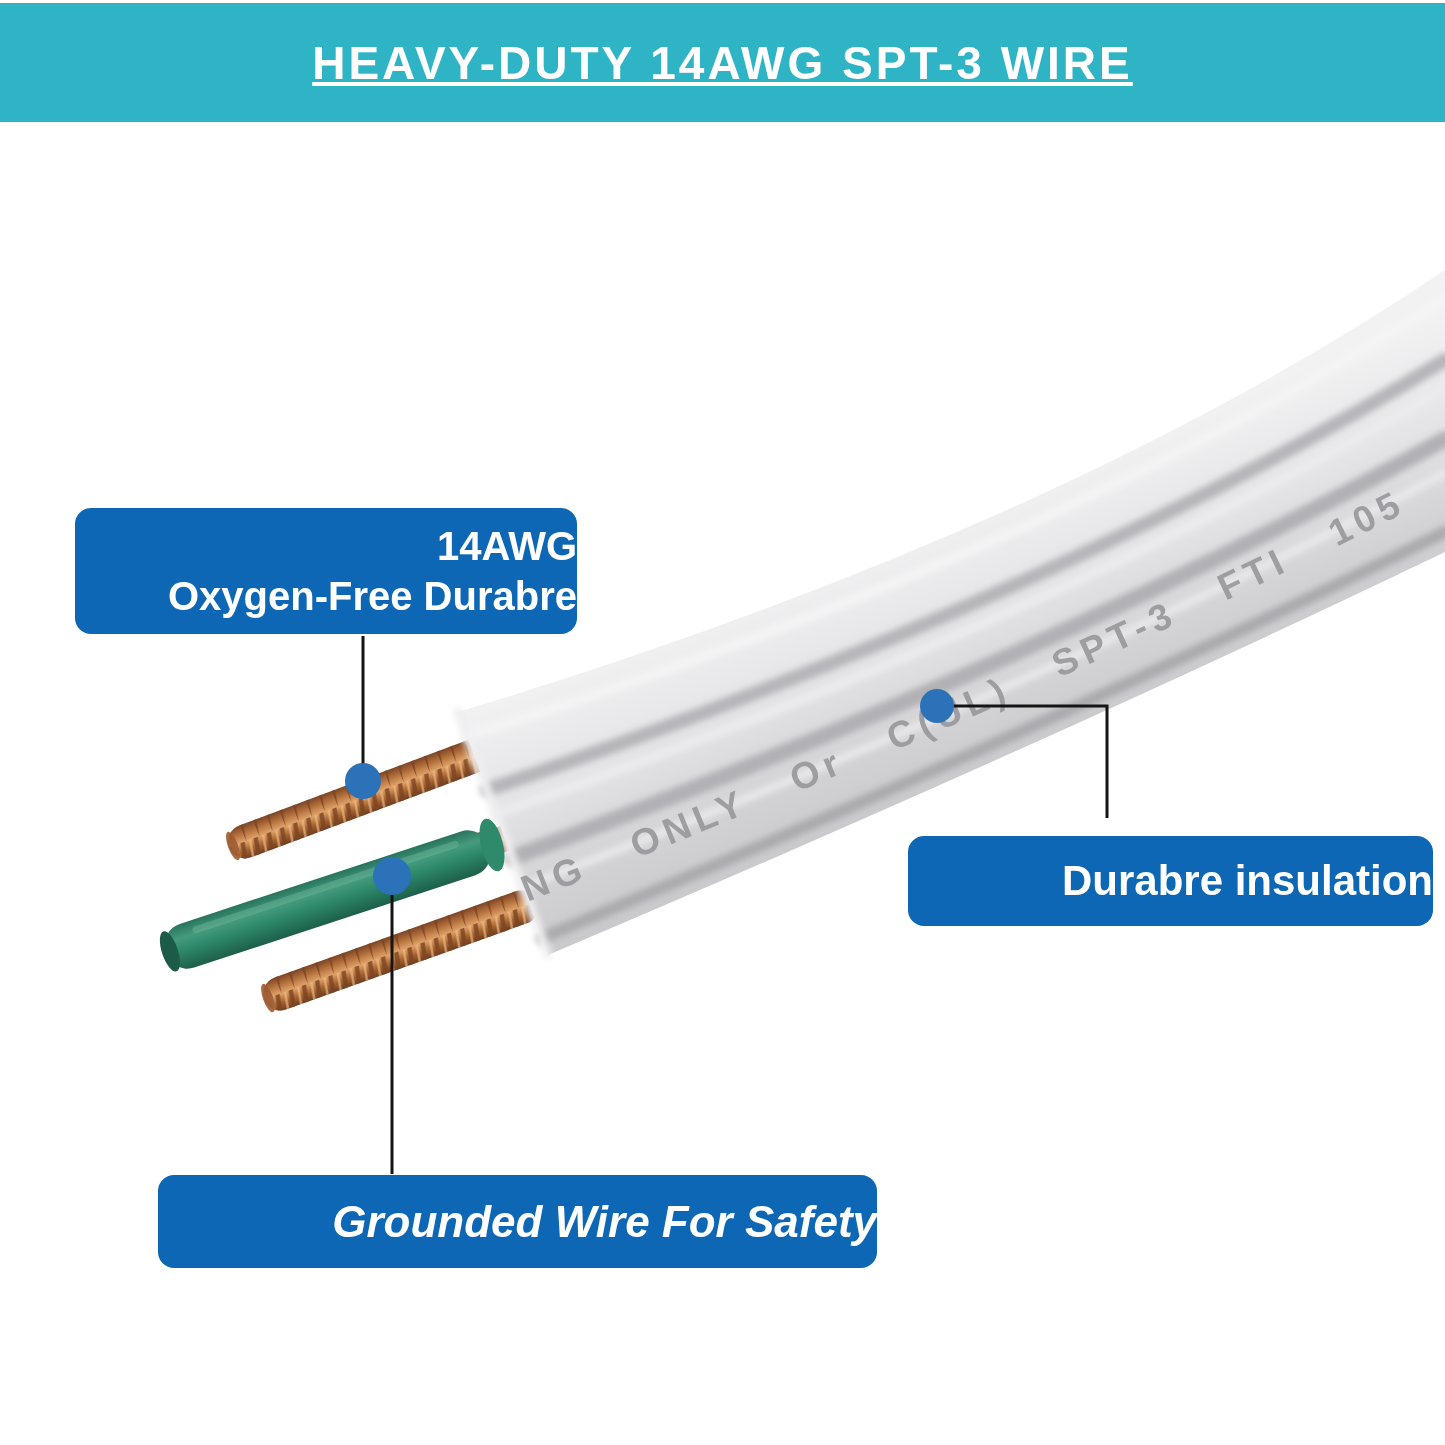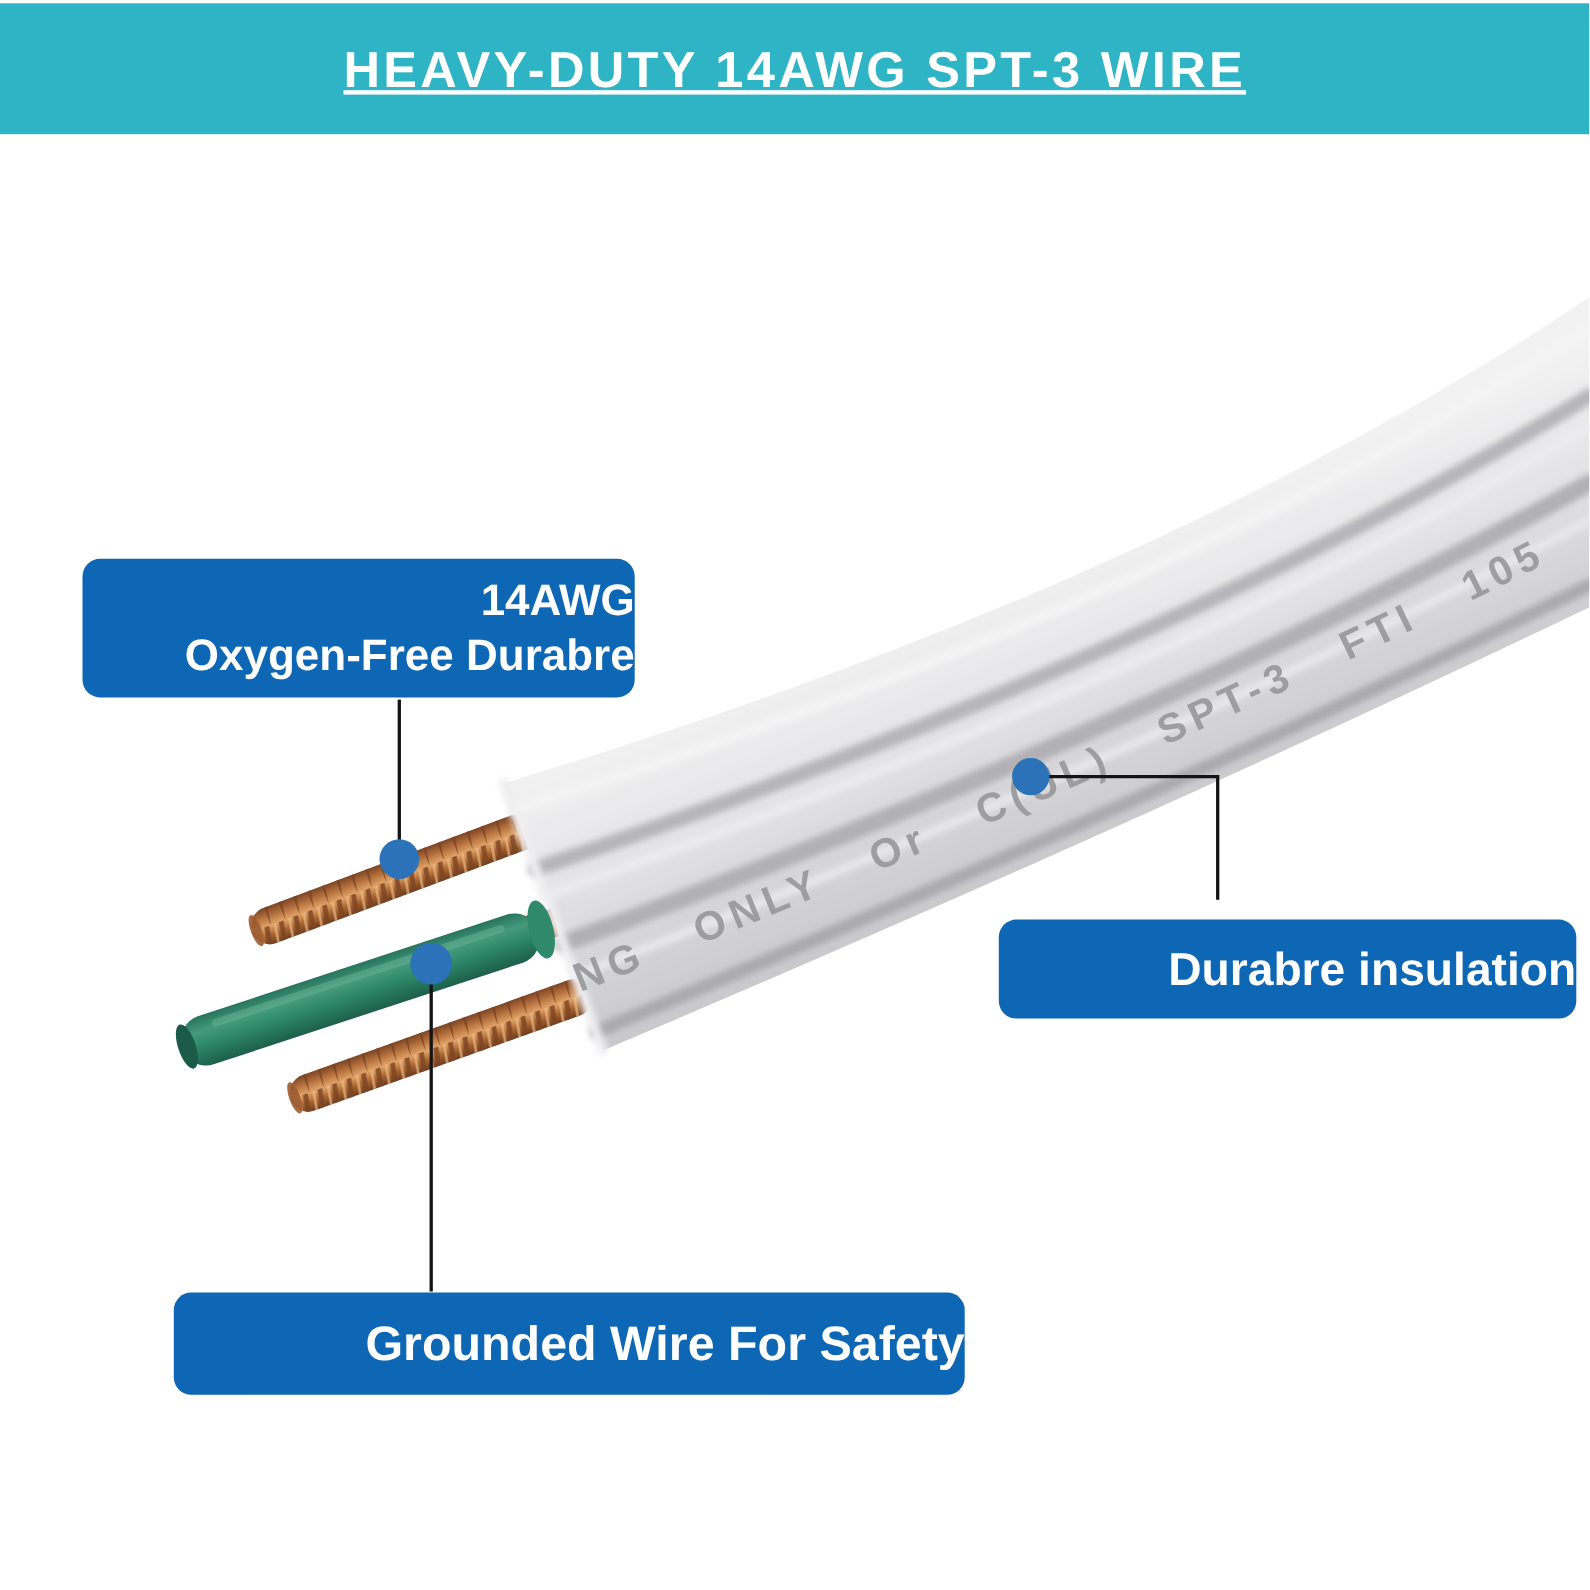--- a/index.html
+++ b/index.html
@@ -119,17 +119,17 @@
 
   <div class="callout" id="callout-copper" style="background: rgb(13, 103, 180);">
     <div>14AWG</div>
     <div>Oxygen-Free Durabre</div>
   </div>
 
   <div class="callout" id="callout-insulation" style="background: rgb(13, 103, 180);">
     <div>Durabre insulation</div>
   </div>
 
-  <div class="callout" id="callout-ground" style="background: rgb(13, 103, 180);">
+  <div class="callout" id="callout-ground" style="background: rgb(13, 103, 180); font-style: italic;">
     <div>Grounded Wire For Safety</div>
   </div>
 
 </div>
 
 </body></html>

